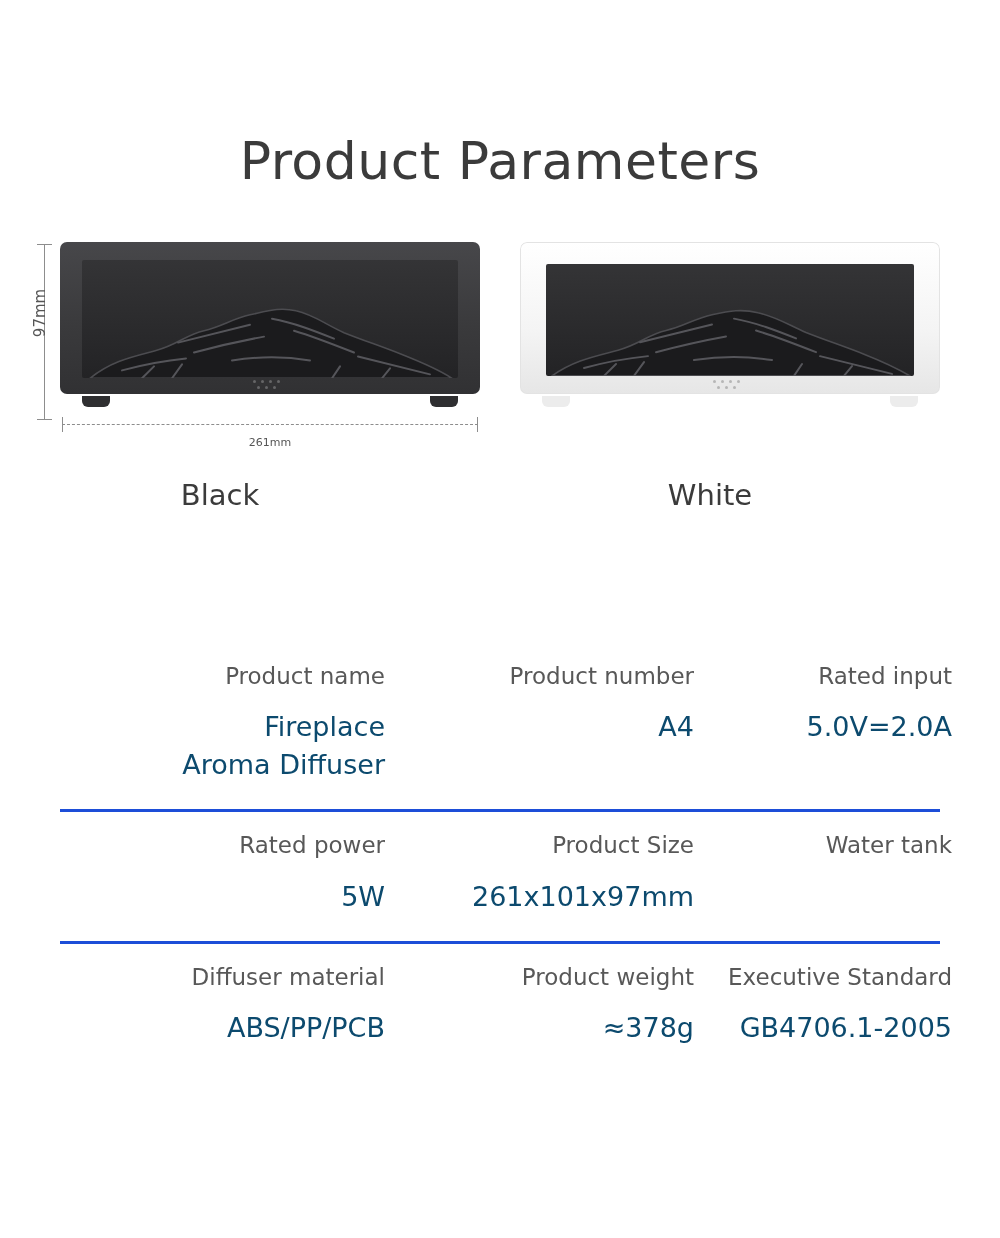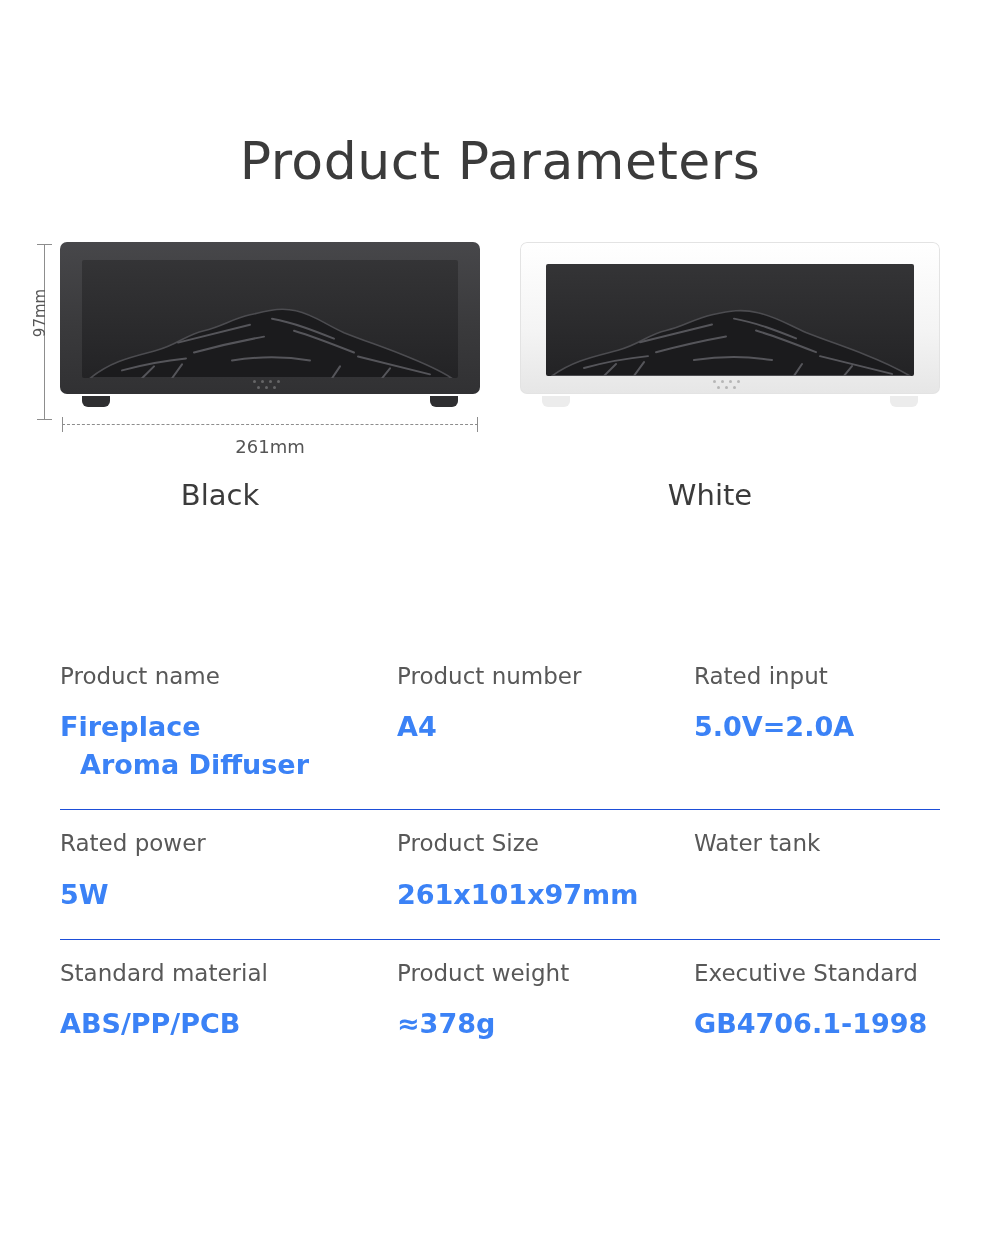--- a/index.html
+++ b/index.html
@@ -106,21 +106,21 @@
     height: 15px;
     background: #8d8d8d;
   }
   .dim-horz .cap-l { left: 2px; }
   .dim-horz .cap-r { right: 2px; }
   .dim-horz .label {
     position: absolute;
     top: 12px;
     width: 100%;
     text-align: center;
-    font-size: 18px;
+    font-size: 11px;
     color: #555;
   }
 
   
   .device {
     position: absolute;
     top: 0;
     width: 420px;
     height: 158px;
   }
@@ -201,40 +201,40 @@
     position: absolute;
     left: 60px;
     top: 608px;
     width: 880px;
   }
   .spec-row {
     display: flex;
     padding: 18px 0 26px 0;
   }
   .spec-row + .spec-row {
-    border-top: 1px solid #1d4ed8;
+    border-top: 3px solid #1d4ed8;
   }
   .spec-cell {
     flex: 0 0 auto;
+    text-align: right;
   }
   .spec-cell.c1 { width: 325px; }
   .spec-cell.c2 { width: 297px; margin-left: 12px; }
   .spec-cell.c3 { width: 258px; }
 
   .spec-label {
     font-size: 23px;
     color: #585858;
     line-height: 1.35;
     margin-bottom: 16px;
   }
   .spec-value {
     font-size: 27px;
-    color: #3b82f6;
+    color: #0c4a6e;
     line-height: 1.4;
-    font-weight: bold;
   }
   .spec-value .l2 { display: block; margin-left: 20px; }
 </style>
 </head>
 <body>
 
 <div class="page">
 
   <h1 class="title">Product Parameters</h1>
 
@@ -365,27 +365,27 @@
         <div class="spec-label">Product Size</div>
         <div class="spec-value">261x101x97mm</div>
       </div>
       <div class="spec-cell c3">
         <div class="spec-label">Water tank</div>
       </div>
     </div>
 
     <div class="spec-row">
       <div class="spec-cell c1">
-        <div class="spec-label">Standard material</div>
+        <div class="spec-label">Diffuser material</div>
         <div class="spec-value">ABS/PP/PCB</div>
       </div>
       <div class="spec-cell c2">
         <div class="spec-label">Product weight</div>
         <div class="spec-value">≈378g</div>
       </div>
       <div class="spec-cell c3">
         <div class="spec-label">Executive Standard</div>
-        <div class="spec-value">GB4706.1-1998</div>
+        <div class="spec-value">GB4706.1-2005</div>
       </div>
     </div>
 
   </div>
 </div>
 
 </body></html>

